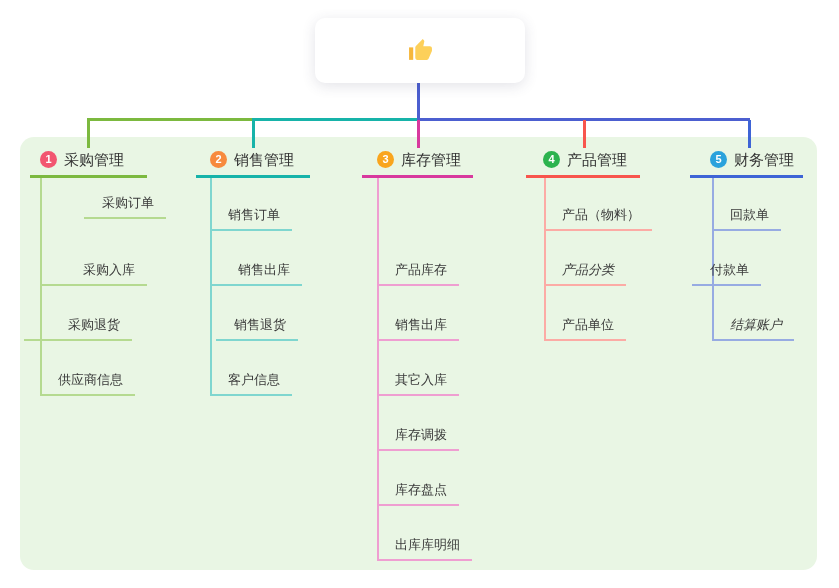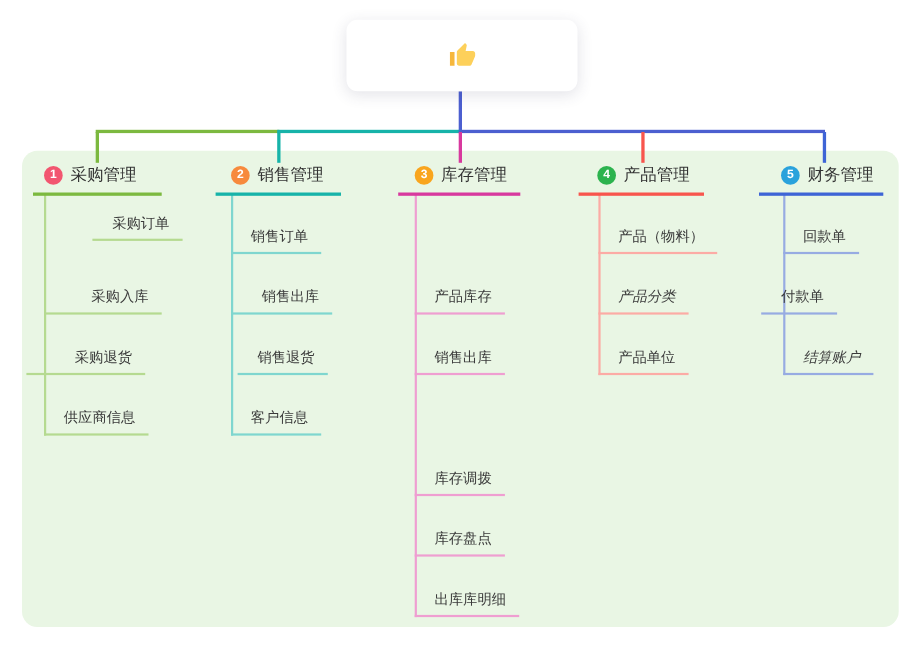--- a/index.html
+++ b/index.html
@@ -129,20 +129,21 @@
     <div class="child-row" style="left: 210px; top: 261px; border-bottom-color: rgb(127, 214, 207); padding-left: 28px;"><span>销售出库</span></div>
     <div class="child-row" style="left: 198px; top: 316px; border-bottom-color: rgb(127, 214, 207); margin-left: 18px;"><span>销售退货</span></div>
     <div class="child-row" style="left: 210px; top: 371px; border-bottom-color: rgb(127, 214, 207);"><span>客户信息</span></div>
     <div class="branch-header" style="left: 362px; top: 150px; width: 111px; padding-left: 15px; border-bottom-color: rgb(216, 57, 158);">
       <span class="badge" style="background: rgb(249, 165, 29);">3</span>
       <span>库存管理</span>
     </div>
     <div class="trunk" style="left: 377px; top: 176px; height: 385px; background: rgb(239, 158, 209);"></div>
     <div class="child-row" style="left: 377px; top: 261px; border-bottom-color: rgb(239, 158, 209);"><span>产品库存</span></div>
     <div class="child-row" style="left: 377px; top: 316px; border-bottom-color: rgb(239, 158, 209);"><span>销售出库</span></div>
+    <div class="child-row" style="left: 377px; top: 371px; border-bottom-color: rgb(239, 158, 209);"><span>其它入库</span></div>
     <div class="child-row" style="left: 377px; top: 426px; border-bottom-color: rgb(239, 158, 209);"><span>库存调拨</span></div>
     <div class="child-row" style="left: 377px; top: 481px; border-bottom-color: rgb(239, 158, 209);"><span>库存盘点</span></div>
     <div class="child-row" style="left: 377px; top: 536px; border-bottom-color: rgb(239, 158, 209);"><span>出库库明细</span></div>
     <div class="branch-header" style="left: 526px; top: 150px; width: 114px; padding-left: 17px; border-bottom-color: rgb(248, 85, 77);">
       <span class="badge" style="background: rgb(44, 179, 78);">4</span>
       <span>产品管理</span>
     </div>
     <div class="trunk" style="left: 544px; top: 176px; height: 165px; background: rgb(252, 171, 165);"></div>
     <div class="child-row" style="left: 544px; top: 206px; border-bottom-color: rgb(252, 171, 165);"><span>产品（物料）</span></div>
     <div class="child-row" style="left: 544px; top: 261px; border-bottom-color: rgb(252, 171, 165); font-style: italic;"><span>产品分类</span></div>

